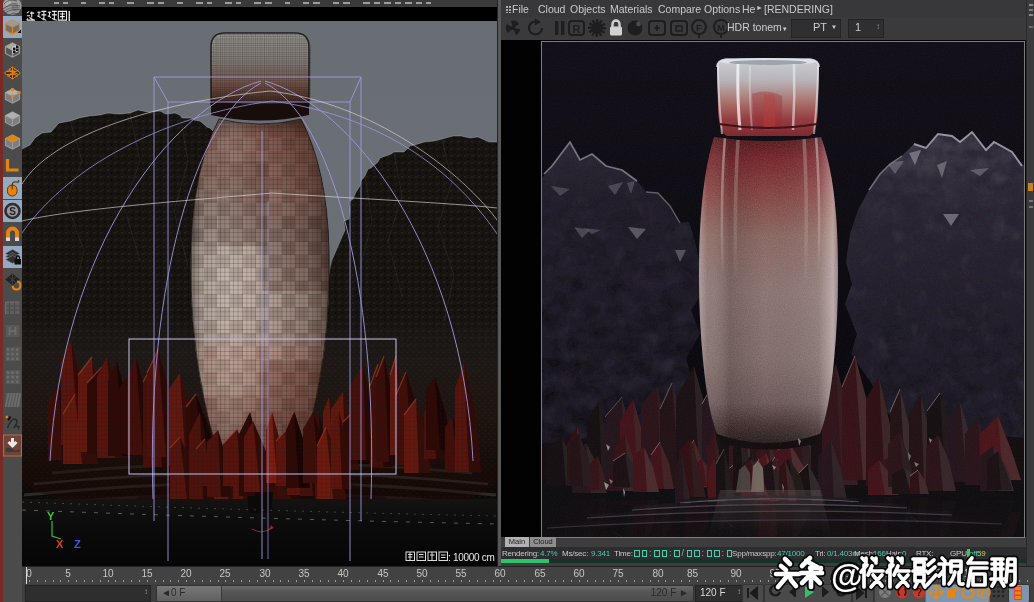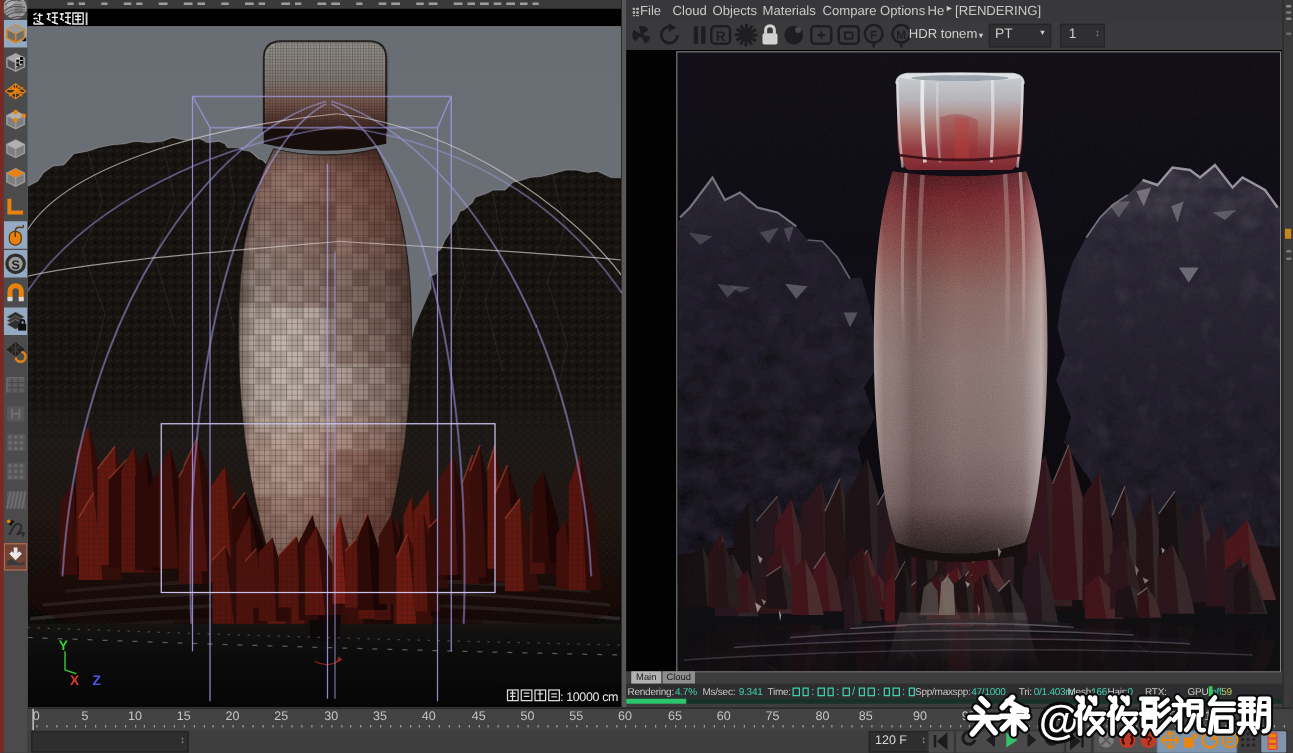--- a/index.html
+++ b/index.html
@@ -1123,21 +1123,21 @@
     <svg width="20" height="21" viewBox="0 0 20 21" style="position:absolute;left:188px;top:1px;">
       <path d="M10,2 a7,7 0 1 1 -0.1,0 Z M10,16 L10,20" fill="none" stroke="#1e1e20" stroke-width="2"></path>
       <text x="10" y="13" font-size="9.5" font-weight="bold" fill="#1e1e20" text-anchor="middle" font-family="Liberation Sans">F</text>
     </svg>
     <svg width="20" height="21" viewBox="0 0 20 21" style="position:absolute;left:210px;top:1px;">
       <path d="M10,2 a7,7 0 1 1 -0.1,0 Z M10,16 L10,20" fill="none" stroke="#1e1e20" stroke-width="2"></path>
       <text x="10" y="13" font-size="9.5" font-weight="bold" fill="#1e1e20" text-anchor="middle" font-family="Liberation Sans">M</text>
     </svg>
     <span style="position:absolute;left:226px;top:4px;font-size:10.5px;color:#cdcdcd;">HDR tonem<span style="font-size:6px;">▼</span></span>
     <div style="position:absolute;left:290px;top:2px;width:48px;height:17px;background:#2f2f31;border:1px solid #242426;color:#cdcdcd;font-size:11px;">
-      <span style="position:absolute;left:4px;top:1px;">PT</span>
+      <span style="position:absolute;left:21px;top:1px;">PT</span>
       <span style="position:absolute;right:3px;top:4px;font-size:6px;">▼</span>
     </div>
     <div style="position:absolute;left:347px;top:2px;width:34px;height:17px;background:#2f2f31;border:1px solid #242426;color:#cdcdcd;font-size:11px;">
       <span style="position:absolute;left:6px;top:1px;">1</span>
       <span style="position:absolute;right:3px;top:2px;color:#888;font-size:8px;">↕</span>
     </div>
   </div>
 
 <div class="abs" id="rtabs" style="left:501px;top:536px;width:525px;height:11px;">
     <div style="position:absolute;left:4px;top:1px;width:24px;height:10px;background:#b2b2b2;color:#1a1a1a;font-size:7.5px;text-align:center;line-height:10px;">Main</div>
@@ -1346,20 +1346,25 @@
     <div style="position:absolute;left:997.0px;top:13px;width:1px;height:2px;background:#9a9a9a;"></div>
     <div style="position:absolute;left:1004.8px;top:13px;width:1px;height:2px;background:#9a9a9a;"></div>
     <div style="position:absolute;left:3.5px;top:0;width:1.5px;height:17px;background:#dcdcdc;"></div>
   </div>
 
 <div class="abs" id="playbar" style="left:22px;top:584px;width:1012px;height:18px;background:#3e3e3e;">
     <div style="position:absolute;left:3px;top:1px;width:124px;height:15px;background:#2e2e2e;border:1px solid #232323;color:#d8d8d8;font-size:10px;">
       <span style="position:absolute;left:5px;top:18px;">0 F</span>
       <span style="position:absolute;right:2px;top:1px;color:#999;font-size:8px;">↕</span>
     </div>
+    <div style="position:absolute;left:134px;top:1px;width:536px;height:15px;background:linear-gradient(#6a6a6a,#555 40%,#4c4c4c);border:1px solid #333;border-radius:2px;">
+      <span style="position:absolute;left:0px;top:0px;width:64px;height:15px;background:linear-gradient(#777,#606060);border-right:1px solid #3a3a3a;"></span>
+      <span style="position:absolute;left:4px;top:1px;font-size:10px;color:#2a2a2a;">◄0 F</span>
+      <span style="position:absolute;right:4px;top:1px;font-size:10px;color:#2a2a2a;">120 F ►</span>
+    </div>
     <div style="position:absolute;left:673px;top:1px;width:47px;height:15px;background:#2e2e2e;border:1px solid #232323;color:#d8d8d8;font-size:10px;">
       <span style="position:absolute;left:4px;top:1px;">120 F</span>
       <span style="position:absolute;right:2px;top:1px;color:#999;font-size:8px;">↕</span>
     </div>
     <div style="position:absolute;left:720px;top:0px;width:20px;height:17px;background:#4a4a4a;border:1px solid #353535;border-radius:2px;">
       <svg width="16" height="16" viewBox="0 0 16 16" style="position:absolute;left:1px;top:0px;">
         <path d="M4,3 V13 M13,3 L7,8 L13,13 Z" stroke="#1c1c1c" stroke-width="2" fill="#1c1c1c"></path>
       </svg>
     </div>
     <div style="position:absolute;left:742px;top:0px;width:86px;height:17px;background:#4a4a4a;border:1px solid #353535;border-radius:2px;"></div>

